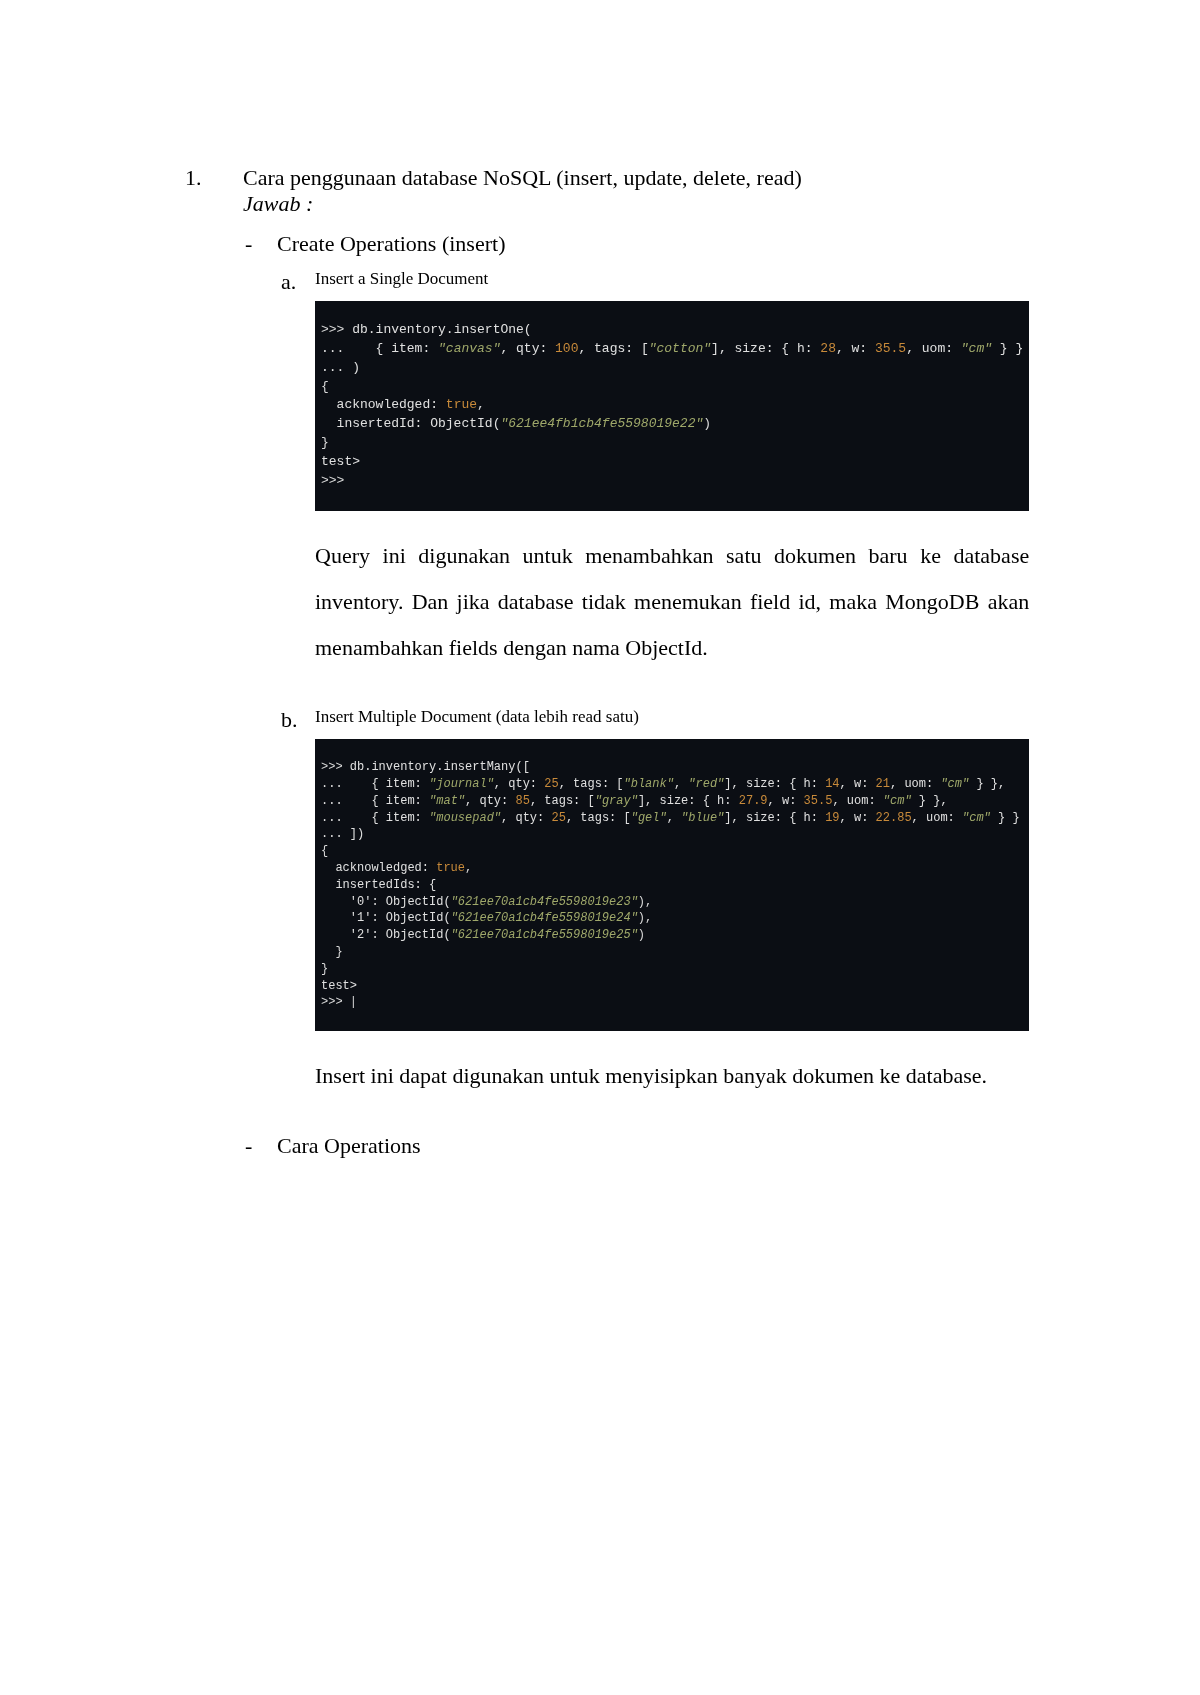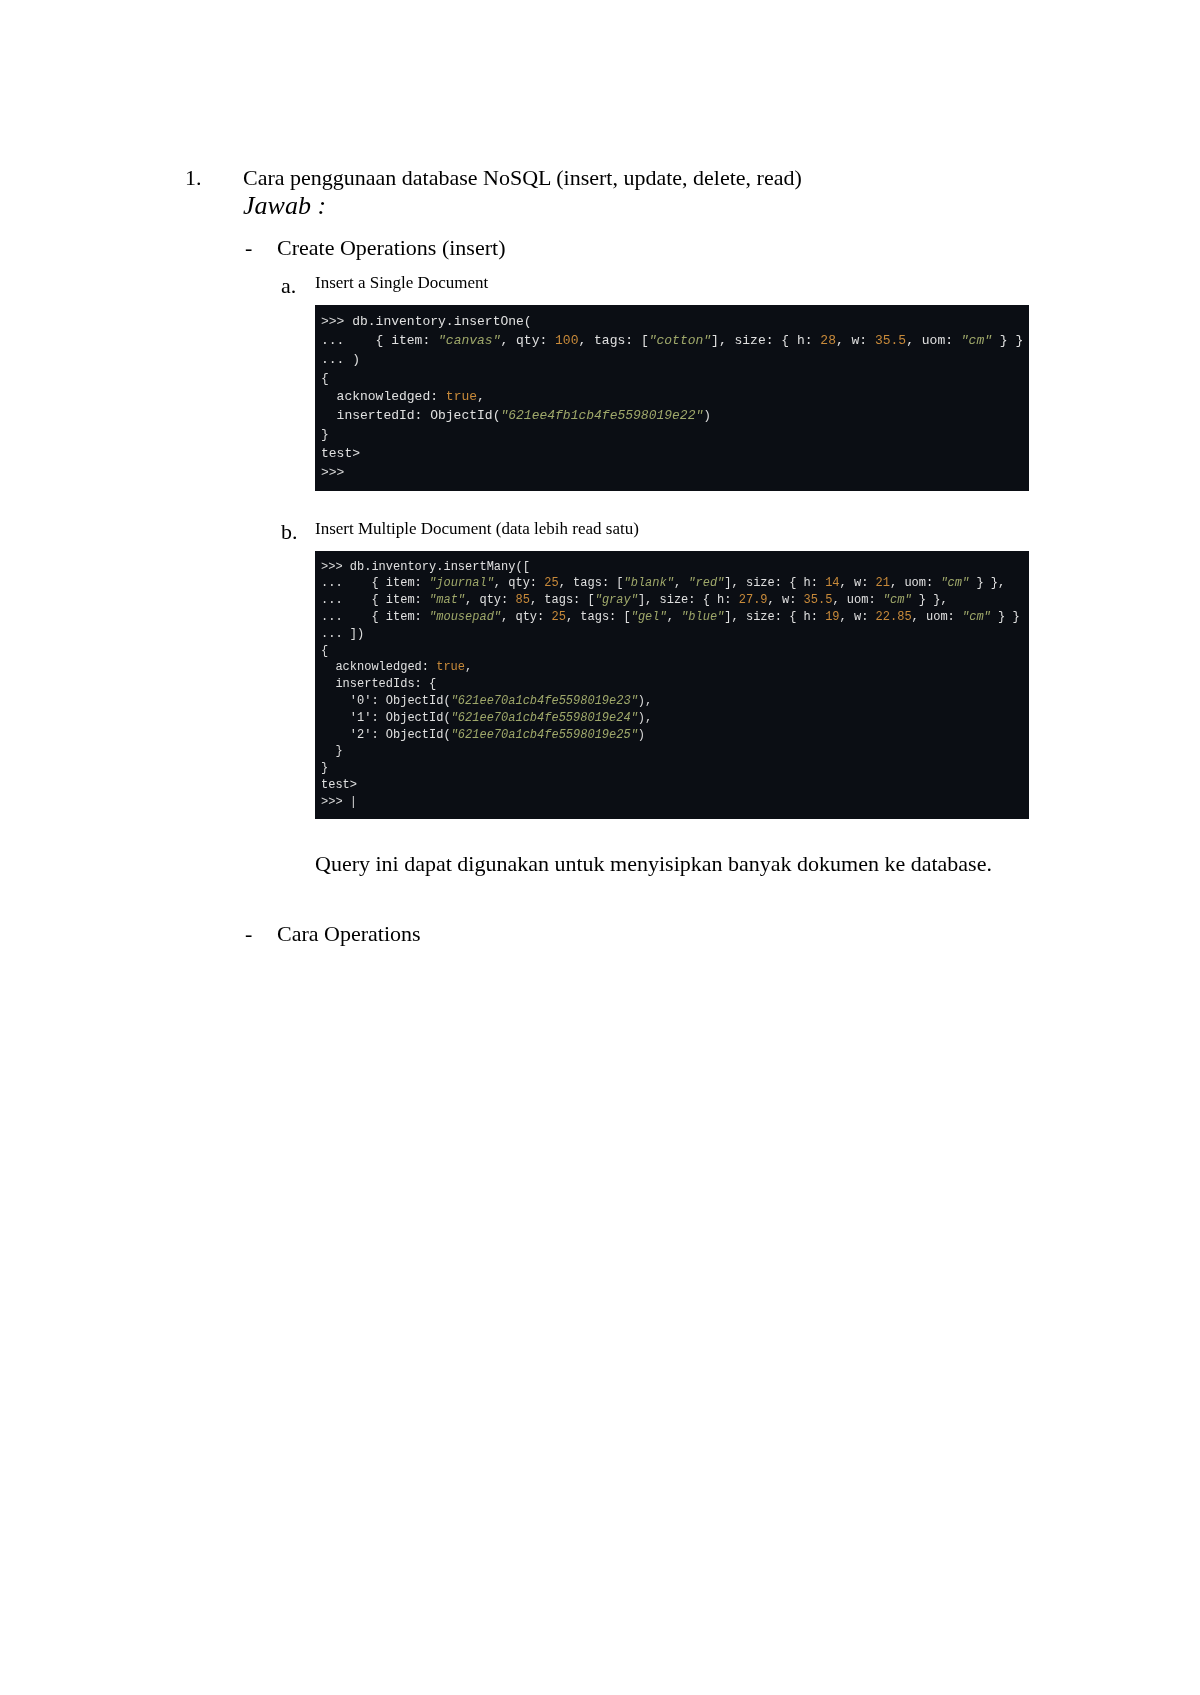--- a/index.html
+++ b/index.html
@@ -16,21 +16,21 @@
       width: 58px;
       font-size: 22px;
       flex-shrink: 0;
     }
     .item-body { flex: 1; }
     .q-title {
       font-size: 22px;
     }
     .answer-label {
       font-style: italic;
-      font-size: 26px;
+      font-size: 22px;
       margin-bottom: 14px;
     }
     .bullet-row { display: flex; margin-top: 4px; }
     .bullet-mark {
       width: 34px;
       font-size: 22px;
       flex-shrink: 0;
       padding-left: 2px;
     }
     .bullet-body { flex: 1; }
@@ -49,21 +49,21 @@
     .sub-title {
       font-size: 17px;
       margin-bottom: 12px;
     }
     .code-block {
       background: #0b0e14;
       color: #d9d9d9;
       font-family: 'Consolas', 'Courier New', monospace;
       font-size: 13px;
       line-height: 1.45;
-      padding: 8px 6px;
+      padding: 20px 6px;
       white-space: pre;
       overflow: hidden;
       margin-bottom: 22px;
     }
     .code-block.small { font-size: 12px; line-height: 1.4; }
     .prompt { color: #d9d9d9; }
     .kw { color: #e0e0e0; }
     .str { color: #9fa86a; font-style: italic; }
     .num { color: #c88a3a; }
     .bool { color: #c88a3a; }
@@ -97,20 +97,21 @@
             <div class="code-block"><span class="prompt">&gt;&gt;&gt; </span><span class="kw">db.inventory.insertOne(</span>
 <span class="kw">...    { item: </span><span class="str">"canvas"</span><span class="kw">, qty: </span><span class="num">100</span><span class="kw">, tags: [</span><span class="str">"cotton"</span><span class="kw">], size: { h: </span><span class="num">28</span><span class="kw">, w: </span><span class="num">35.5</span><span class="kw">, uom: </span><span class="str">"cm"</span><span class="kw"> } }</span>
 <span class="kw">... )</span>
 <span class="punc">{</span>
 <span class="kw">  acknowledged: </span><span class="bool">true</span><span class="punc">,</span>
 <span class="kw">  insertedId: ObjectId(</span><span class="str">"621ee4fb1cb4fe5598019e22"</span><span class="punc">)</span>
 <span class="punc">}</span>
 <span class="kw">test&gt;</span>
 <span class="prompt">&gt;&gt;&gt;</span></div>
 
+            <div class="sub-desc">Query ini digunakan untuk menambahkan satu dokumen baru ke database inventory. Dan jika database tidak menemukan field id, maka MongoDB akan menambahkan fields dengan nama ObjectId.</div>
           </div>
         </div>
 
         <div class="sub-row">
           <div class="sub-letter">b.</div>
           <div class="sub-body">
             <div class="sub-title">Insert Multiple Document (data lebih read satu)</div>
 
             <div class="code-block small"><span class="prompt">&gt;&gt;&gt; </span><span class="kw">db.inventory.insertMany([</span>
 <span class="kw">...    { item: </span><span class="str">"journal"</span><span class="kw">, qty: </span><span class="num">25</span><span class="kw">, tags: [</span><span class="str">"blank"</span><span class="kw">, </span><span class="str">"red"</span><span class="kw">], size: { h: </span><span class="num">14</span><span class="kw">, w: </span><span class="num">21</span><span class="kw">, uom: </span><span class="str">"cm"</span><span class="kw"> } },</span>
@@ -121,21 +122,21 @@
 <span class="kw">  acknowledged: </span><span class="bool">true</span><span class="punc">,</span>
 <span class="kw">  insertedIds: {</span>
 <span class="kw">    '0': ObjectId(</span><span class="str">"621ee70a1cb4fe5598019e23"</span><span class="punc">),</span>
 <span class="kw">    '1': ObjectId(</span><span class="str">"621ee70a1cb4fe5598019e24"</span><span class="punc">),</span>
 <span class="kw">    '2': ObjectId(</span><span class="str">"621ee70a1cb4fe5598019e25"</span><span class="punc">)</span>
 <span class="punc">  }</span>
 <span class="punc">}</span>
 <span class="kw">test&gt;</span>
 <span class="prompt">&gt;&gt;&gt; |</span></div>
 
-            <div class="sub-desc">Query ini dapat digunakan untuk menyisipkan banyak dokumen ke database.</div>
+            <div class="sub-desc">Insert ini dapat digunakan untuk menyisipkan banyak dokumen ke database.</div>
           </div>
         </div>
 
       </div>
     </div>
 
     <div class="bullet-row">
       <div class="bullet-mark">-</div>
       <div class="bullet-body">
         <div class="bullet-heading">Cara Operations</div>

